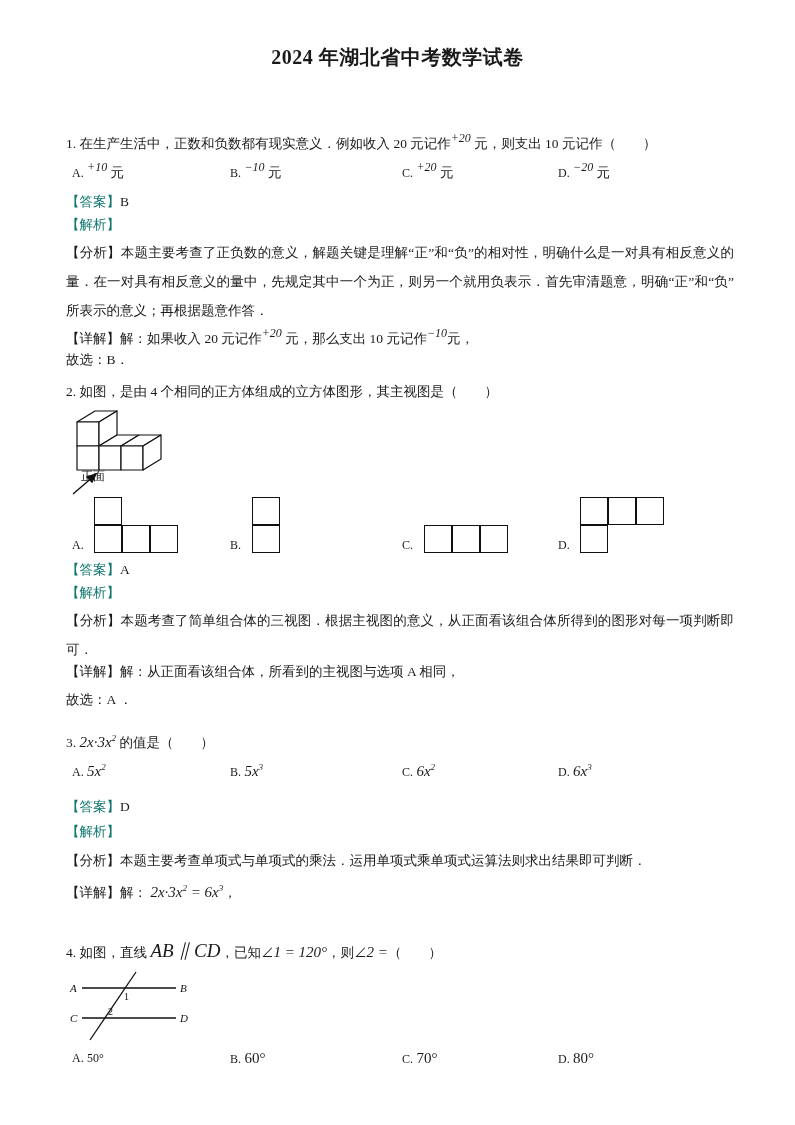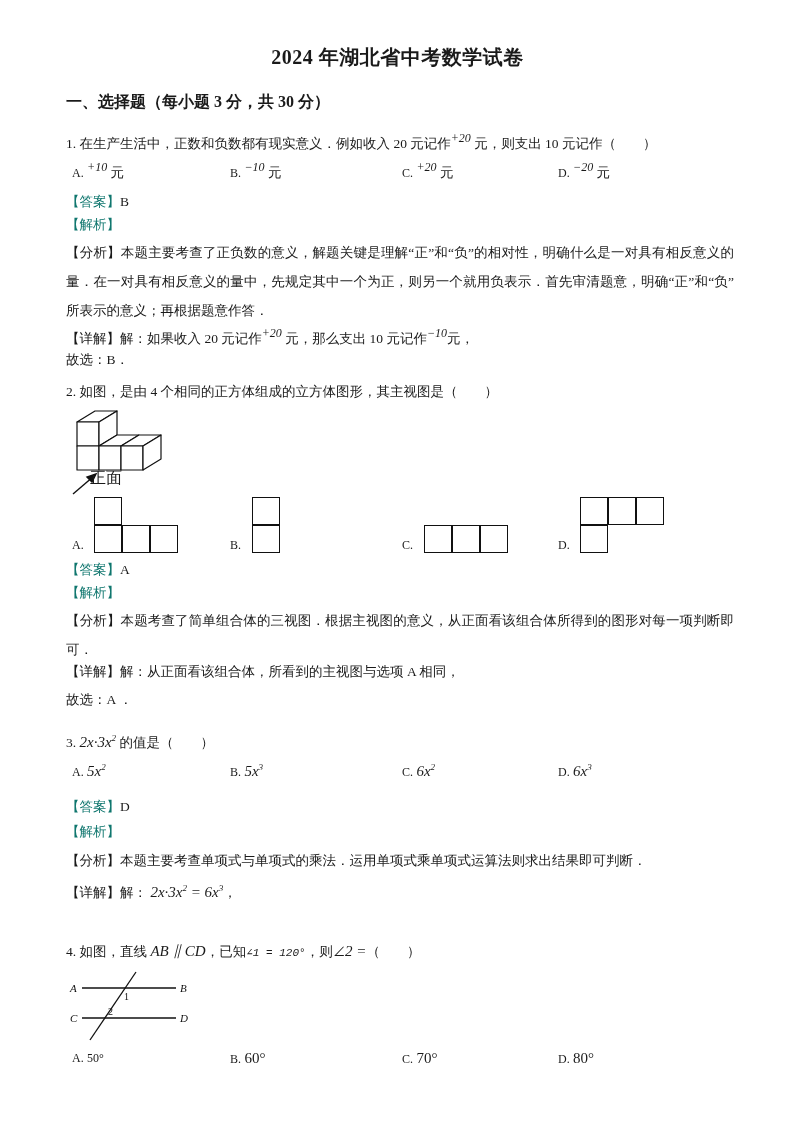--- a/index.html
+++ b/index.html
@@ -61,21 +61,20 @@
   svg{ display:block; }
   .figwrap{ position:absolute; }
 </style>
 </head>
 <body>
 
 <div class="page">
 
   <div class="doc-title">2024 年湖北省中考数学试卷</div>
 
-  <div class="section-head">一、选择题（每小题 3 分，共 30 分）</div>
 
   <div class="blk qline" style="top:130px;">
     <span>1.</span>
     <span>在生产生活中，正数和负数都有现实意义．例如收入 20 元记作</span><span class="pre math">+20</span>
     <span>元，则支出 10 元记作（　　）</span>
   </div>
 
   <div class="opts" style="top:160px;">
     <span class="opt oA">
       <span class="lbl">A.</span>
@@ -137,21 +136,21 @@
         <rect x="51" y="42" width="22" height="24"></rect>
 
         <polygon points="73,42 91,31 91,55 73,66"></polygon>
       </g>
 
       <g stroke="#111111" stroke-width="1.4" fill="none">
         <line x1="3" y1="90" x2="24" y2="72"></line>
         <polygon points="26,70 17,73 22,78" fill="#111111" stroke="#111111"></polygon>
       </g>
     </svg>
-    <div style="position:absolute; left:20px; top:64px; font-size:16px;">正面</div>
+    <div style="position:absolute; left:11px; top:64px; font-size:12px;">正面</div>
   </div>
 
   <div class="shape-row" style="top:493px;">
 
     <div class="shape oA" style="left:6px; width:150px; height:60px;">
       <span class="olbl">A.</span>
       <div style="position:absolute; left:22px; bottom:2px;">
         <div class="sq" style="left:0px;   top:0px;  width:28px; height:28px;"></div>
         <div class="sq" style="left:0px;   top:28px; width:28px; height:28px;"></div>
         <div class="sq" style="left:28px;  top:28px; width:28px; height:28px;"></div>
@@ -240,21 +239,21 @@
   </div>
 
   <div class="blk qline" style="top:880px;">
     <span>【详解】</span><span>解：</span>
     <span class="math" style="font-size:15px;">2<span class="math">x</span>·3<span class="math">x</span><sup>2</sup> = 6<span class="math">x</span><sup>3</sup></span><span>，</span>
   </div>
 
   <div class="blk qline" style="top:943px;">
     <span>4.</span>
     <span>如图，直线</span>
-    <span class="math" style="font-size:15px;margin-top:40px;">AB ∥ CD</span><span>，已知</span><span class="math" style="font-size:11px;font-family:Liberation Mono, monospace;">∠1 = 120°</span><span>，则</span><span class="math" style="font-size:15px;">∠2 =</span><span>（　　）</span>
+    <span class="math" style="font-size:19px;margin-top:40px;">AB ∥ CD</span><span>，已知</span><span class="math" style="font-size:15px;">∠1 = 120°</span><span>，则</span><span class="math" style="font-size:15px;">∠2 =</span><span>（　　）</span>
   </div>
 
   <div class="figwrap" style="left:68px; top:966px;">
     <svg width="130" height="80" viewBox="0 0 130 80">
       <g stroke="#111111" stroke-width="1.3" fill="none">
 
         <line x1="14" y1="22" x2="108" y2="22"></line>
 
         <line x1="14" y1="52" x2="108" y2="52"></line>
 

